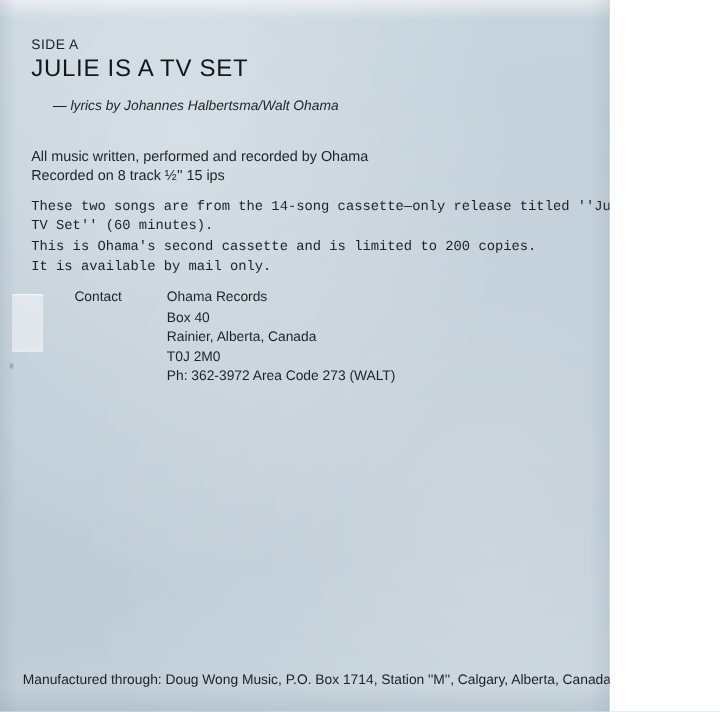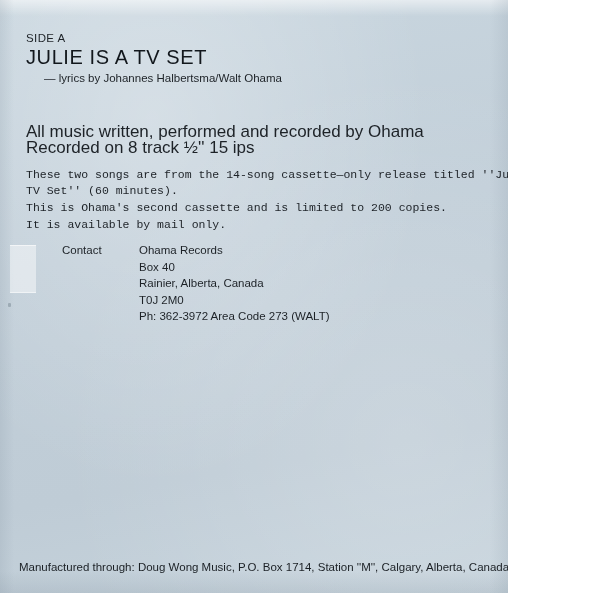--- a/index.html
+++ b/index.html
@@ -82,32 +82,33 @@
   }
   .track-title {
     font-size: 20px;
     letter-spacing: 0.6px;
     line-height: 21px;
     margin-top: 1px;
     color: #12171c;
   }
   .credit {
     font-size: 11.5px;
+    font-style: italic;
     line-height: 16px;
-    margin-top: 2px;
+    margin-top: 13px;
     margin-left: 18px;
     color: #1d2227;
   }
   .block-gap {
     height: 18px;
   }
 
   .info-block {
-    margin-top: 21px;
-    font-size: 17px;
+    margin-top: 8px;
+    font-size: 12px;
     line-height: 14.5px;
     color: #1d2227;
   }
   .info-block div {
     margin-bottom: 1px;
   }
 
   .notes-block {
     margin-top: 12px;
     font-size: 11.5px;

